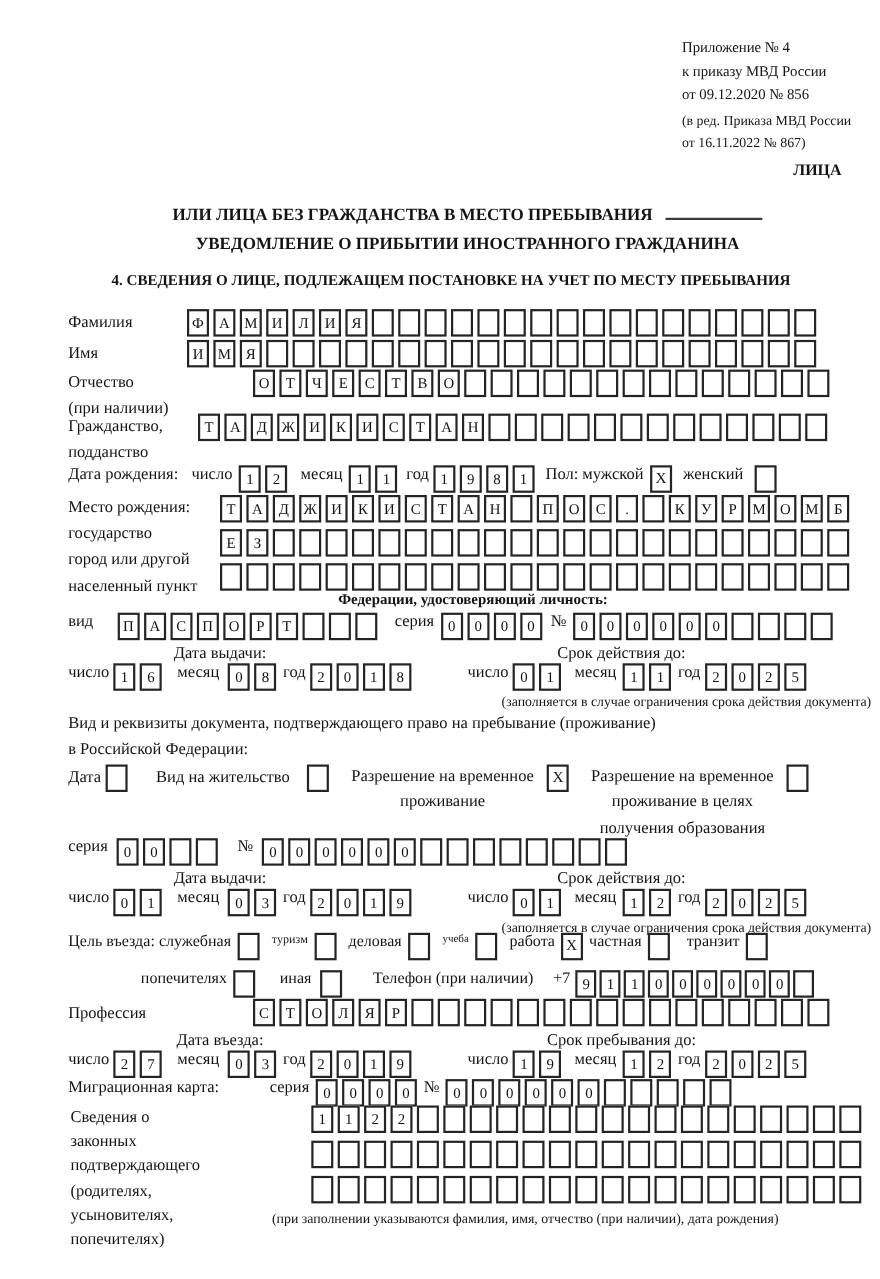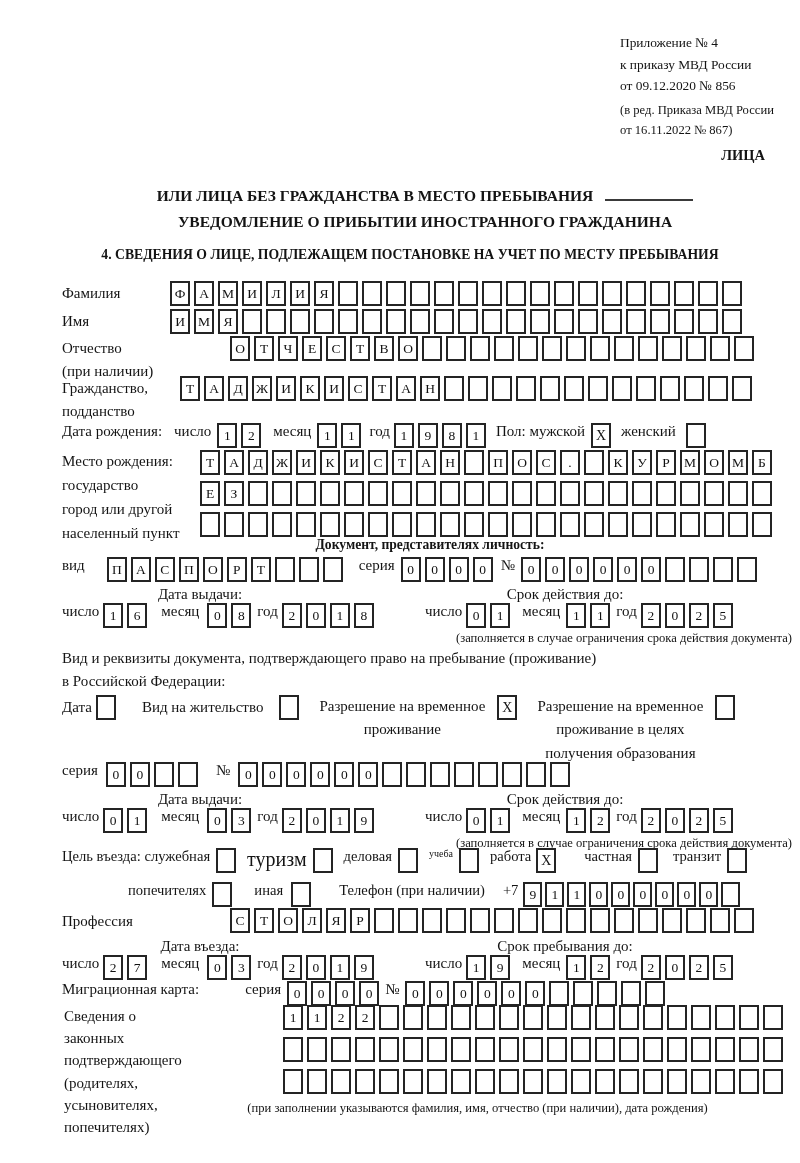--- a/index.html
+++ b/index.html
@@ -267,21 +267,21 @@
     <span class="cell"></span>
     <span class="cell"></span>
     <span class="cell"></span>
     <span class="cell"></span>
     <span class="cell"></span>
     <span class="cell"></span>
     <span class="cell"></span>
     <span class="cell"></span>
   </div>
 
-<div class="abs ctr b" style="left:60px;top:537px;width:740px;font-size:13.6px">Документ, представителях личность:</div>
+<div class="abs ctr b" style="left:60px;top:537px;width:740px;font-size:13.6px">Федерации, удостоверяющий личность:</div>
 <div class="flexrow" style="left:62px;top:557px">
   <span class="lbl">вид</span>
   <div class="cells-inline" style="margin-left:22px">
       <span class="cell">П</span>
       <span class="cell">А</span>
       <span class="cell">С</span>
       <span class="cell">П</span>
       <span class="cell">О</span>
       <span class="cell">Р</span>
       <span class="cell">Т</span>
@@ -435,29 +435,29 @@
       <span class="cell">0</span>
       <span class="cell">2</span>
       <span class="cell">5</span>
     </div>
 </div>
 <div class="abs rgt sm" style="left:330px;top:836px;width:462px">(заполняется в случае ограничения срока действия документа)</div>
 
 <div class="flexrow" style="left:62px;top:848px;font-size:14.6px">
   <span class="lbl" style="font-size:14.6px">Цель въезда: служебная</span>
   <span class="cbox" style="margin-left:6px"></span>
-  <span class="lbl" style="margin-left:11px;font-size:20px">туризм</span>
+  <span class="lbl" style="margin-left:11px;font-size:11px">туризм</span>
   <span class="cbox" style="margin-left:6px"></span>
   <span class="lbl" style="margin-left:11px;font-size:14.6px">деловая</span>
   <span class="cbox" style="margin-left:6px"></span>
   <span class="lbl" style="margin-left:11px;font-size:10px">учеба</span>
   <span class="cbox" style="margin-left:6px"></span>
   <span class="lbl" style="margin-left:11px;font-size:14.6px">работа</span>
   <span class="cbox" style="margin-left:5px">X</span>
-  <span class="lbl" style="margin-left:28px;font-size:14.6px">частная</span>
+  <span class="lbl" style="margin-left:6px;font-size:14.6px">частная</span>
   <span class="cbox" style="margin-left:6px"></span>
   <span class="lbl" style="margin-left:15px;font-size:14.6px">транзит</span>
   <span class="cbox" style="margin-left:6px"></span>
 </div>
 <div class="flexrow tight" style="left:128px;top:882px;font-size:14.6px">
   <span class="lbl" style="font-size:14.6px">попечителях</span>
   <span class="cbox" style="margin-left:6px"></span>
   <span class="lbl" style="margin-left:22px;font-size:14.6px">иная</span>
   <span class="cbox" style="margin-left:8px"></span>
   <span class="lbl" style="margin-left:28px;font-size:14.6px">Телефон (при наличии)</span>

